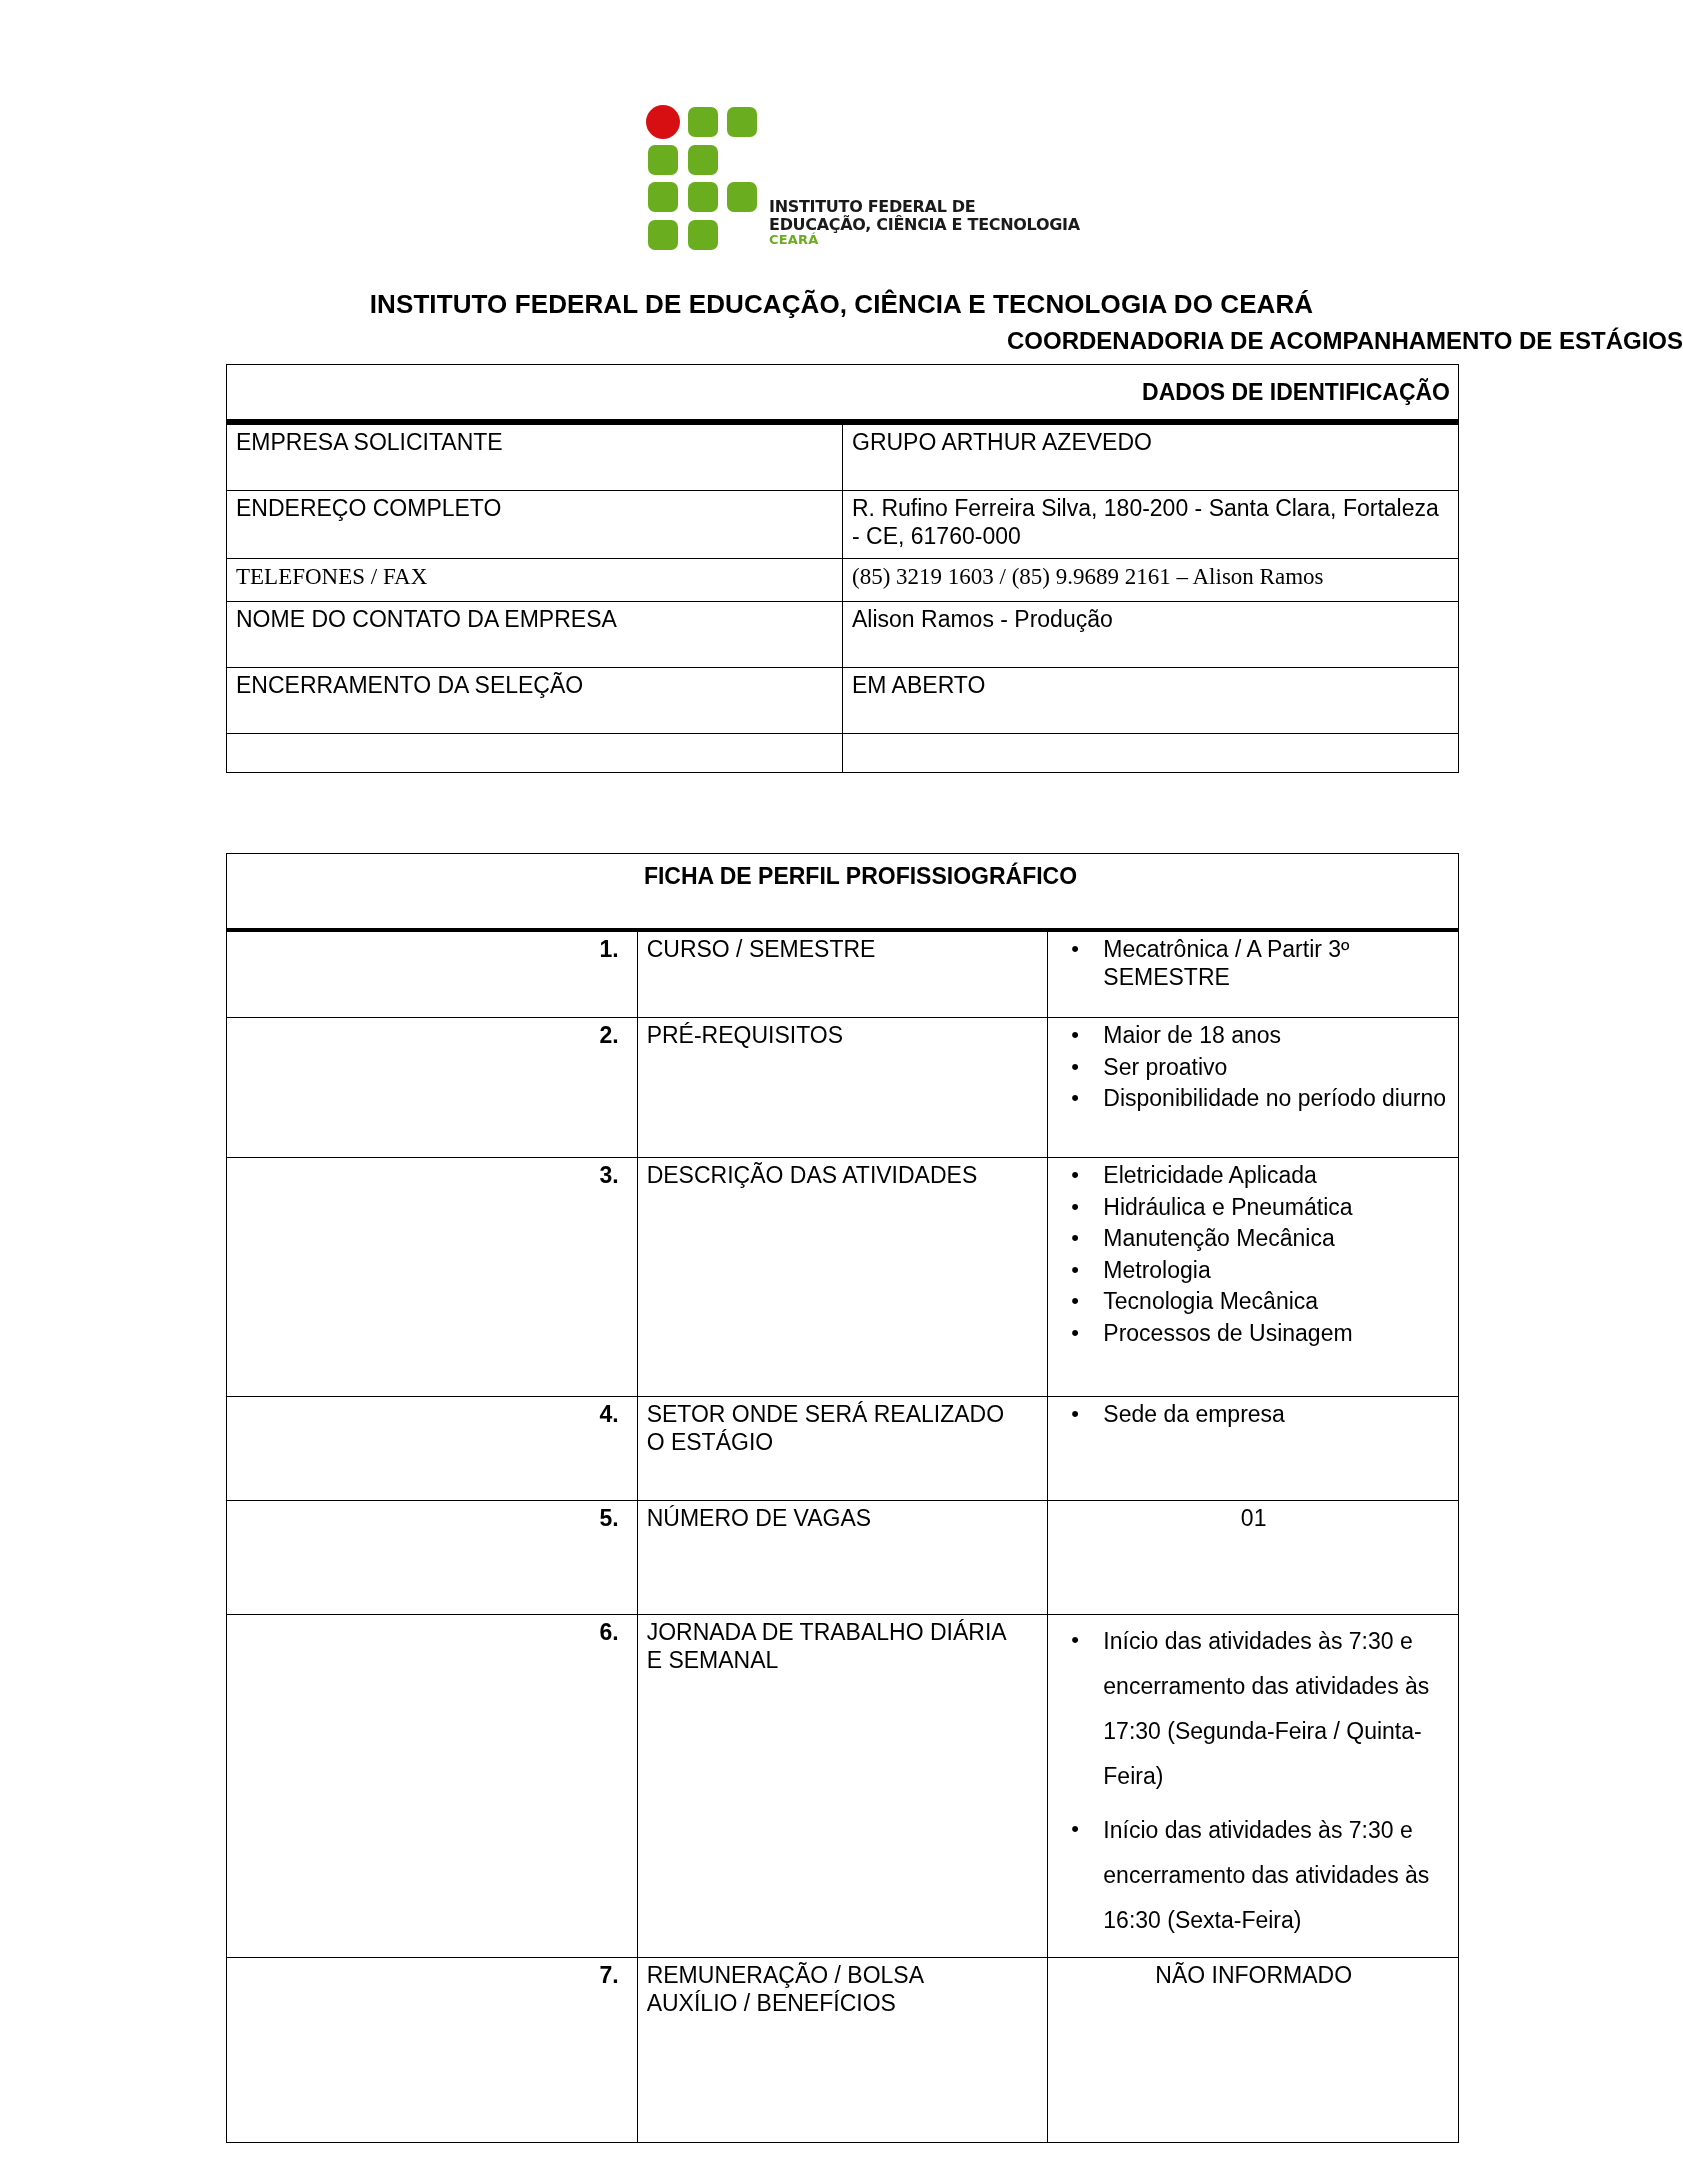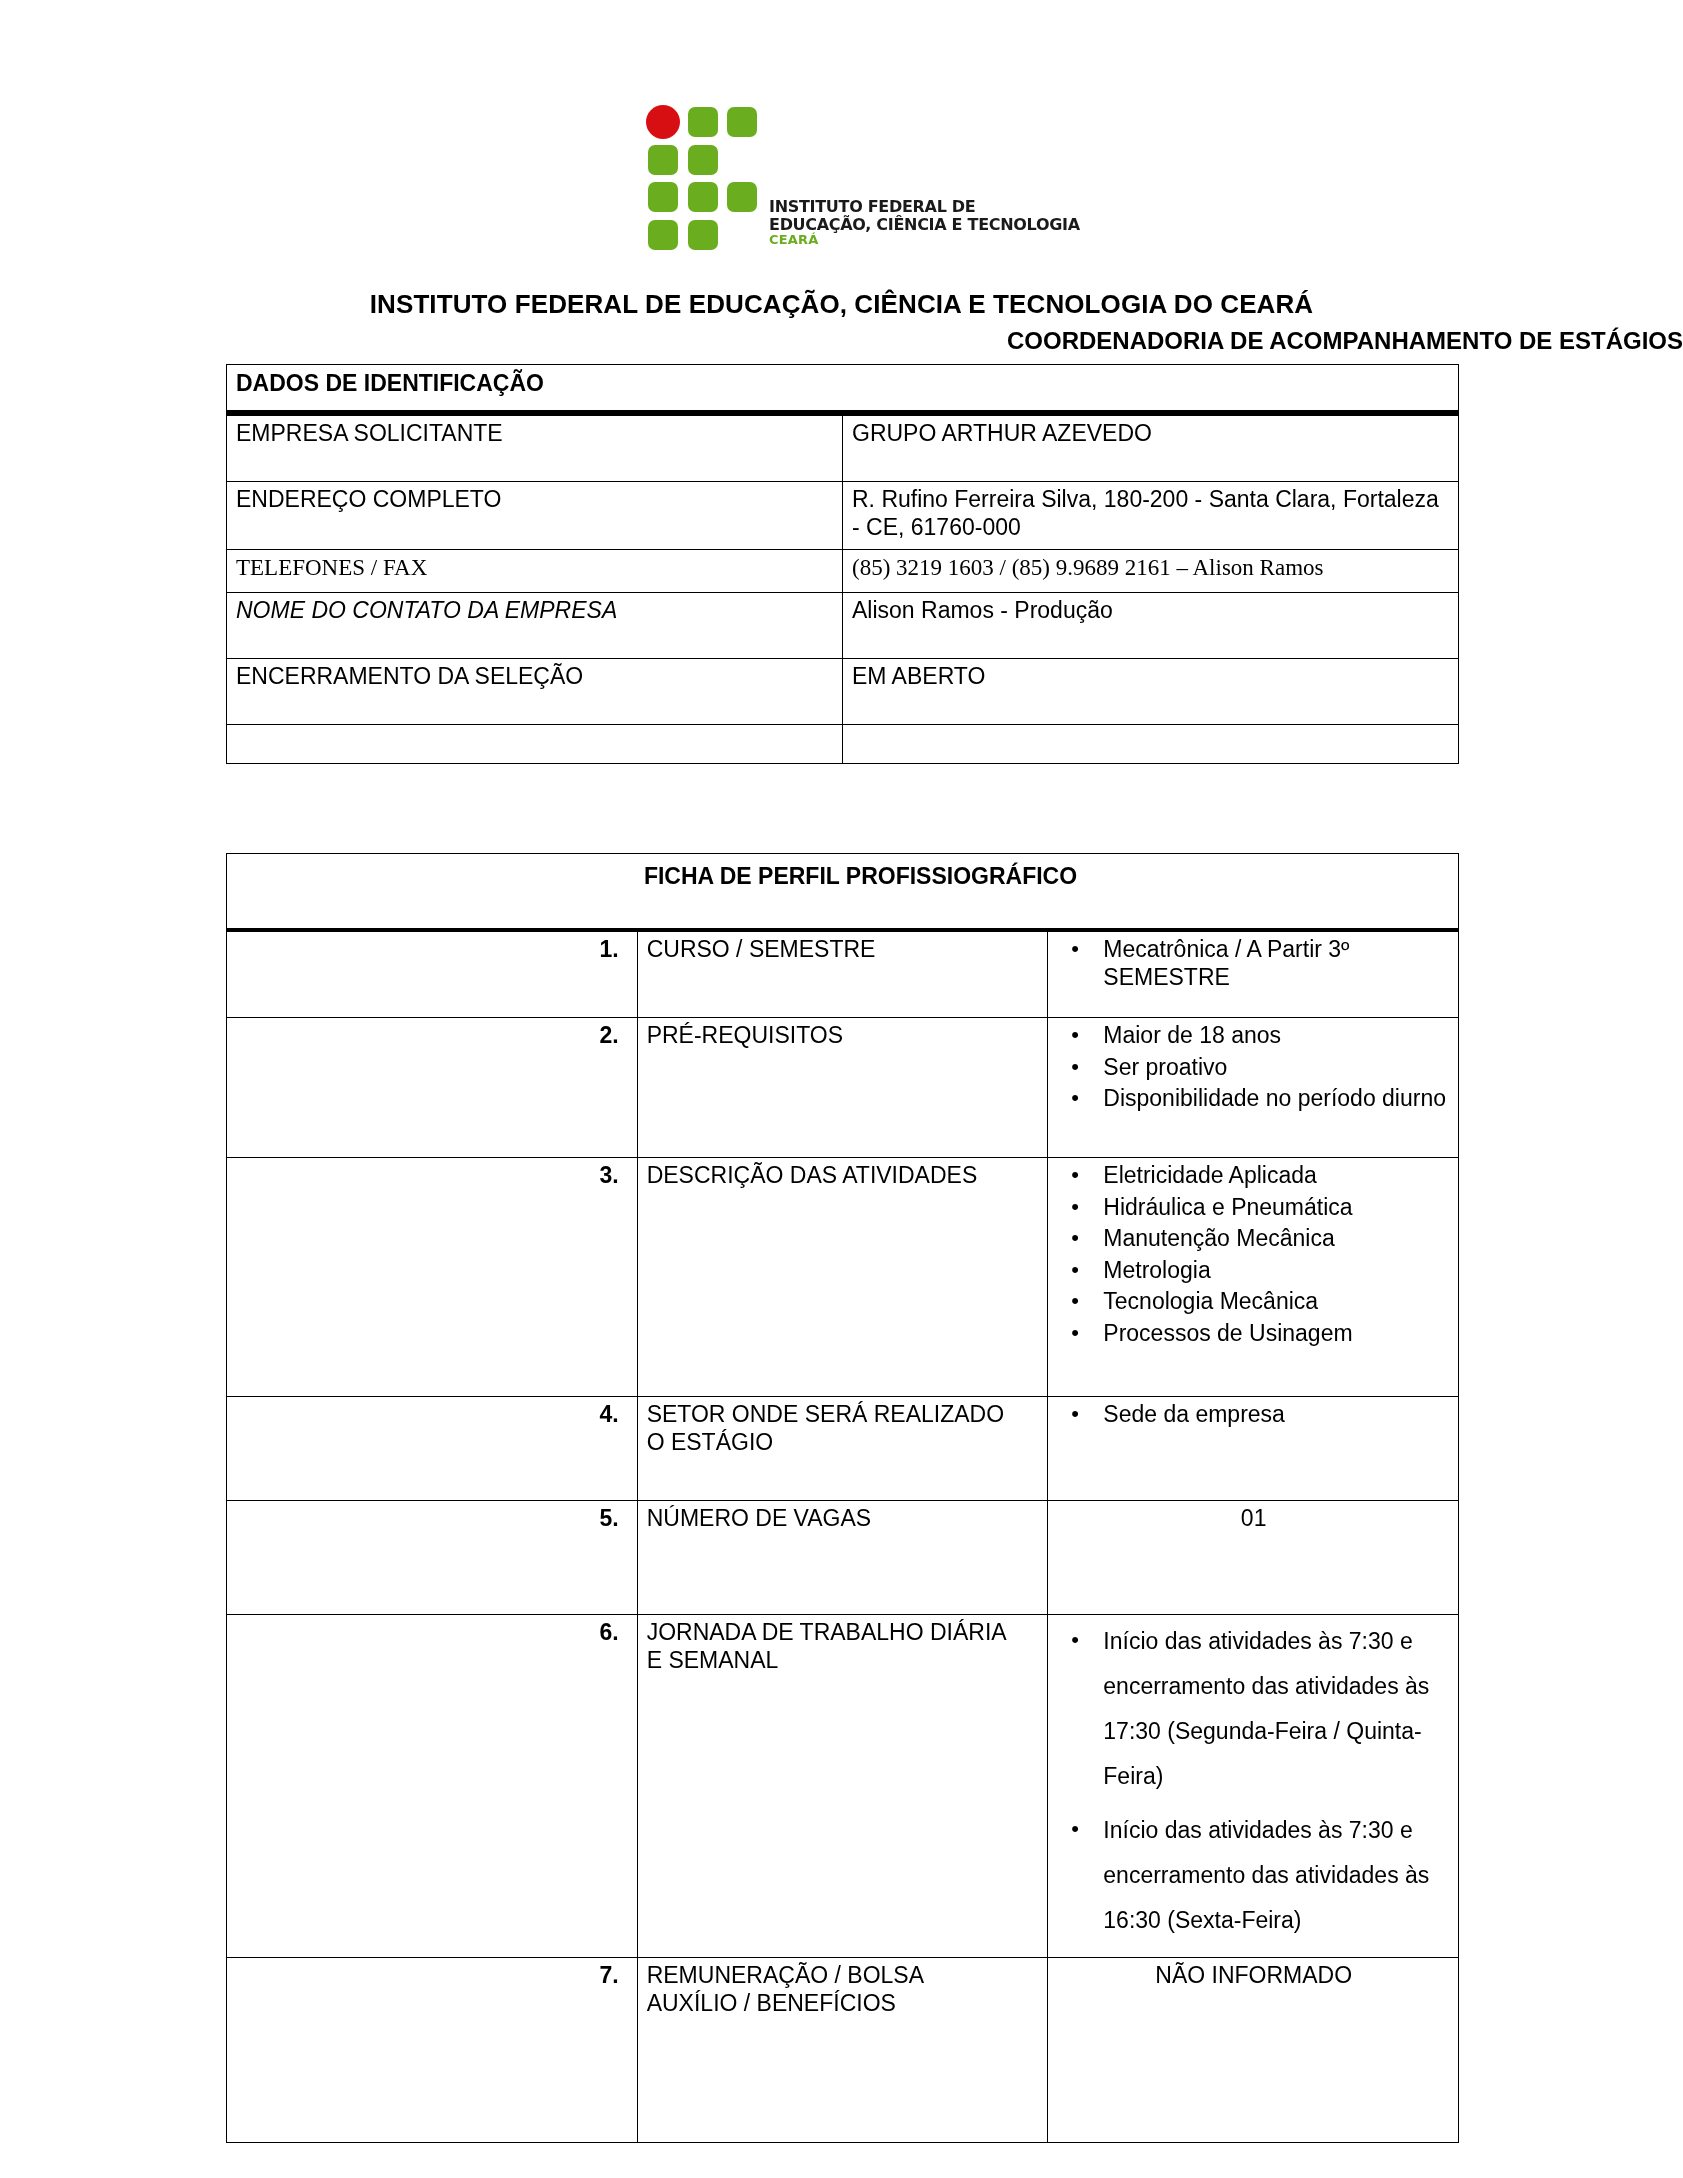--- a/index.html
+++ b/index.html
@@ -108,25 +108,25 @@
   }
 
   
   #tbl-ident {
     left: 226px;
     top: 364px;
     width: 1233px;
   }
   #tbl-ident td.t1-label { width: 319px; }
   #tbl-ident td.hdr {
-    text-align: left;
+    text-align: right;
     font-weight: bold;
     border-bottom-width: 6px;
     height: 36px;
-    padding-top: 5px;
+    padding-top: 14px;
   }
   .serif-val {
     font-family: "Liberation Serif", serif;
     font-size: 25px;
   }
 
   
   #tbl-perfil {
     left: 226px;
     top: 853px;
@@ -210,21 +210,21 @@
       </tr>
       <tr>
         <td class="t1-label" style="height:59px;margin-left:12px;">ENDEREÇO COMPLETO</td>
         <td>R. Rufino Ferreira Silva, 180-200 - Santa Clara, Fortaleza - CE, 61760-000</td>
       </tr>
       <tr>
         <td class="t1-label" style="height:34px;font-family:Liberation Serif, serif;">TELEFONES / FAX</td>
         <td class="serif-val">(85) 3219 1603 / (85) 9.9689 2161 – Alison Ramos</td>
       </tr>
       <tr>
-        <td class="t1-label" style="height:57px;font-style:italic;">NOME DO CONTATO DA EMPRESA</td>
+        <td class="t1-label" style="height:57px;">NOME DO CONTATO DA EMPRESA</td>
         <td>Alison Ramos - Produção</td>
       </tr>
       <tr>
         <td class="t1-label" style="height:57px;">ENCERRAMENTO DA SELEÇÃO</td>
         <td>EM ABERTO</td>
       </tr>
       <tr>
         <td class="t1-label" style="height:30px;"></td>
         <td></td>
       </tr>

